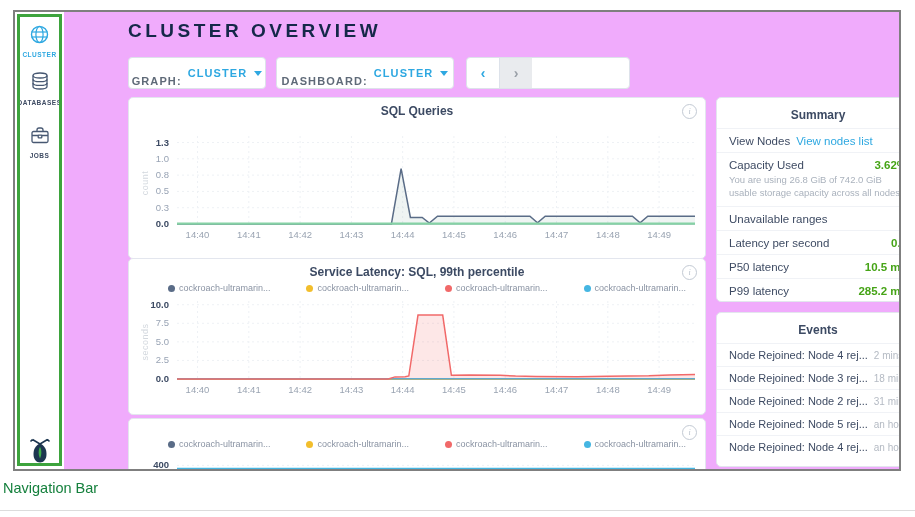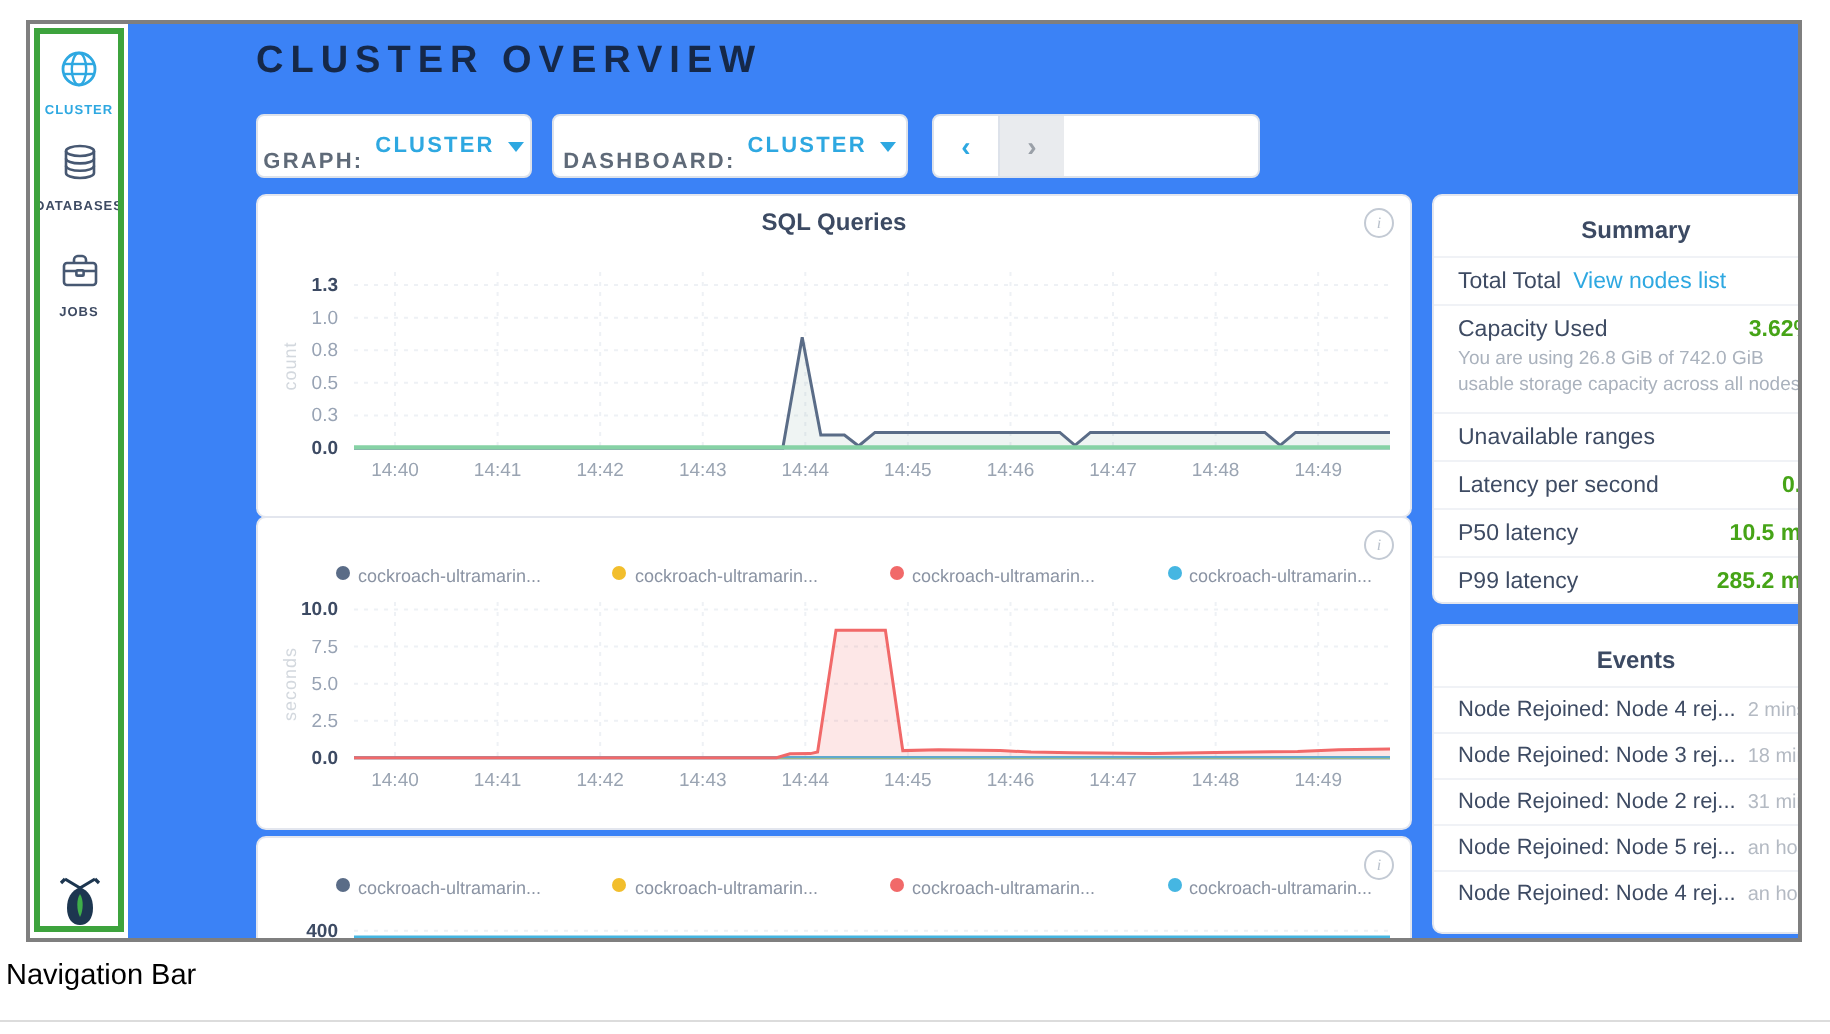--- a/index.html
+++ b/index.html
@@ -1,21 +1,21 @@
 <!DOCTYPE html>
 <html><head>
 <meta charset="utf-8">
 <style>
   html,body{margin:0;padding:0;background:#ffffff;}
   body{width:915px;height:517px;position:relative;overflow:hidden;
        font-family:"Liberation Sans",sans-serif;-webkit-font-smoothing:antialiased;}
   
   .app-window{position:absolute;left:13px;top:10px;width:888px;height:461px;
-    border:2px solid #7f7f7f;background:#3b82f6;overflow:hidden;box-sizing:border-box;}
-  .caption{position:absolute;left:3px;top:480px;font-size:14.5px;color:#000000;}
+    border:2px solid #7f7f7f;background:#f0abfc;overflow:hidden;box-sizing:border-box;}
+  .caption{position:absolute;left:3px;top:480px;font-size:14.5px;color:#15803d;}
   .bottom-divider{position:absolute;left:0;top:510px;width:915px;height:1px;background:#dcdcdc;}
   
   .navbar{position:absolute;left:0;top:0;width:49px;height:100%;background:#ffffff;}
   .nav-highlight{position:absolute;left:2px;top:2px;width:45px;height:452px;
     border:3px solid #3da33d;box-sizing:border-box;pointer-events:none;z-index:20;}
   .nav-item{position:absolute;left:0;width:49px;text-align:center;cursor:pointer;}
   .nav-item .nav-label{display:block;font-size:6.5px;font-weight:700;letter-spacing:.5px;color:#3e4b63;margin-top:2px;}
   .nav-item.active .nav-label{color:#2ea8e1;}
   .nav-logo{position:absolute;left:0;top:425px;width:49px;text-align:center;}
   
@@ -34,21 +34,21 @@
   .tp-seg{display:flex;align-items:center;justify-content:center;box-sizing:border-box;}
   .tp-prev{width:33px;border-right:1px solid #dde2ea;color:#2ea8e1;font-size:14px;font-weight:700;cursor:pointer;}
   .tp-range{flex:1;color:#2ea8e1;font-size:11px;font-weight:700;letter-spacing:1.3px;border-right:1px solid #dde2ea;}
   .tp-next{width:32px;background:#e9ebee;color:#9aa0a8;font-size:14px;font-weight:700;cursor:default;}
   
   .panel{position:absolute;background:#fff;border:1px solid #e3e6ee;border-radius:5px;box-sizing:border-box;}
   .chart-panel{left:64px;width:578px;overflow:hidden;}
   .chart-title{position:absolute;top:6px;left:0;width:100%;text-align:center;font-size:12px;
     font-weight:700;color:#3c4a63;}
   .legend{position:absolute;top:24px;left:0;width:100%;display:flex;justify-content:center;gap:16px;}
-  .legend-item{display:flex;align-items:flex-start;font-size:9px;color:#8a93a3;padding-left:20px;}
+  .legend-item{display:flex;align-items:center;font-size:9px;color:#8a93a3;padding-left:20px;}
   .legend-dot{width:7px;height:7px;border-radius:50%;margin-right:4px;}
   .info-icon{position:absolute;top:6px;right:8px;width:13px;height:13px;border:1px solid #c3cad4;
     border-radius:50%;color:#b8c0cb;font-size:8px;line-height:13px;text-align:center;
     font-family:"Liberation Serif",serif;font-style:italic;cursor:pointer;}
   .unit-label{position:absolute;left:-14px;top:50%;transform:rotate(-90deg);font-size:9px;
     color:#d3d8de;letter-spacing:.5px;width:60px;text-align:center;}
   .chart-svg{position:absolute;left:0;top:0;}
   svg text{font-family:"Liberation Sans",sans-serif;}
   
   .side-panel{left:652px;width:204px;}
@@ -167,20 +167,21 @@
           <line x1="48" x2="566" y1="126" y2="126" stroke="#eef1f5" stroke-dasharray="2,3"></line>
           <text x="40" y="129" text-anchor="end" fill="#3c4a63" font-size="9.5" font-weight="700">0.0</text>
           <line x1="48" x2="566" y1="126" y2="126" stroke="#c5cfd9" stroke-width="2"></line>
           <path d="M48.0,126 L48.0,126.0 L262.4,126.0 L272.1,70.6 L281.4,119.5 L293.2,119.5 L300.3,125.0 L308.5,118.2 L400.9,118.2 L408.5,124.7 L416.2,118.2 L503.4,118.2 L511.1,124.7 L518.8,118.2 L566.0,118.2 L566.0,126 Z" fill="rgba(134,170,160,0.13)" stroke="none"></path>
           <polyline points="48.0,126.0 262.4,126.0 272.1,70.6 281.4,119.5 293.2,119.5 300.3,125.0 308.5,118.2 400.9,118.2 408.5,124.7 416.2,118.2 503.4,118.2 511.1,124.7 518.8,118.2 566.0,118.2" fill="none" stroke="#5a6c87" stroke-width="1.5"></polyline>
           <polyline points="48.0,125.7 566.0,125.7" fill="none" stroke="#86d2a5" stroke-width="2.2"></polyline>
         </svg>
     </div>
 
     <div class="panel chart-panel" style="top:246px;height:157px;">
+      <div class="chart-title">Service Latency: SQL, 99th percentile</div>
       <div class="info-icon">i</div>
       <div class="legend">
         <span class="legend-item">
             <span class="legend-dot" style="background: rgb(90, 108, 135);"></span>
             <span>cockroach-ultramarin...</span>
           </span>
         <span class="legend-item">
             <span class="legend-dot" style="background: rgb(242, 190, 44);"></span>
             <span>cockroach-ultramarin...</span>
           </span>
@@ -264,21 +265,21 @@
           <path d="M48.0,110 L48.0,53.0 L566.0,53.0 L566.0,110 Z" fill="rgba(242,190,44,0.18)" stroke="none"></path>
           <polyline points="48.0,53.0 566.0,53.0" fill="none" stroke="#f2be2c" stroke-width="1.5"></polyline>
           <path d="M48.0,110 L48.0,49.5 L566.0,49.5 L566.0,110 Z" fill="rgba(69,182,226,0.18)" stroke="none"></path>
           <polyline points="48.0,49.5 566.0,49.5" fill="none" stroke="#45b6e2" stroke-width="1.5"></polyline>
         </svg>
     </div>
 
     <div class="panel side-panel" style="top:85px;height:205px;">
       <div class="side-title">Summary</div>
       <div class="sum-row">
-        <span><span>Total Total</span><span class="sum-link">View nodes list</span></span>
+        <span><span>View Nodes</span><span class="sum-link">View nodes list</span></span>
         <span class="val">4</span>
       </div>
       <div class="sum-row">
         <span>Capacity Used</span>
         <span class="val">3.62%</span>
       </div>
       <div class="sum-note">You are using 26.8 GiB of 742.0 GiB usable storage capacity across all nodes.</div>
       <div class="sum-row">
         <span>Unavailable ranges</span>
         <span class="val">0</span>

